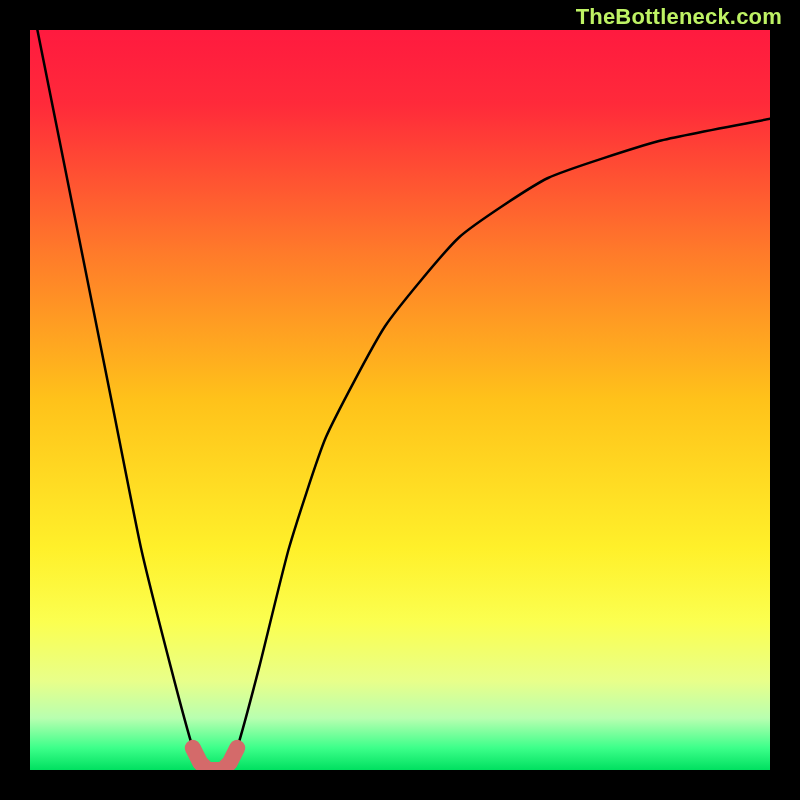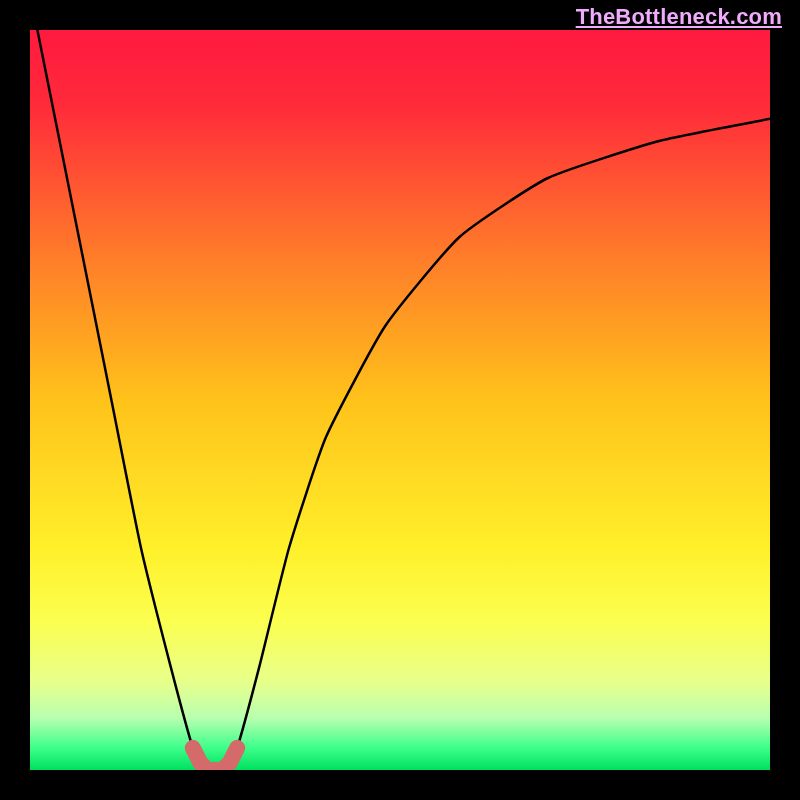--- a/index.html
+++ b/index.html
@@ -25,23 +25,22 @@
     width: 740px;
     height: 740px;
   }
   .watermark {
     position: absolute;
     top: 4px;
     right: 18px;
     font-family: Arial, Helvetica, sans-serif;
     font-size: 22px;
     font-weight: 600;
-    color: #f0abfc;
+    color: #bef264;
     letter-spacing: 0.2px;
-    text-decoration: underline;
   }
   svg {
     display: block;
   }
 </style>
 </head>
 <body>
 
 <div class="frame">
   <div class="plot-area">

